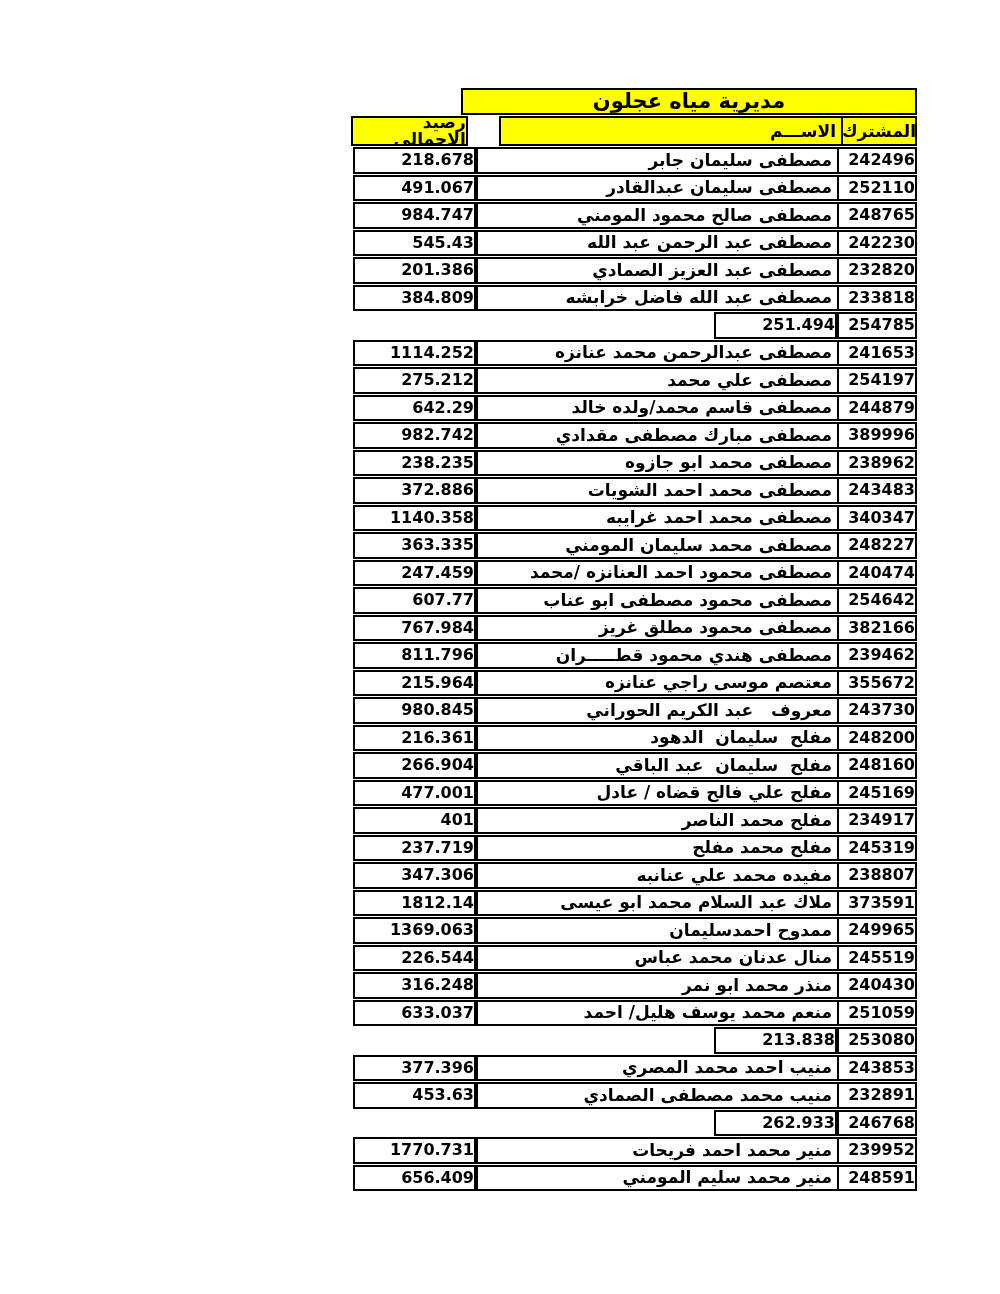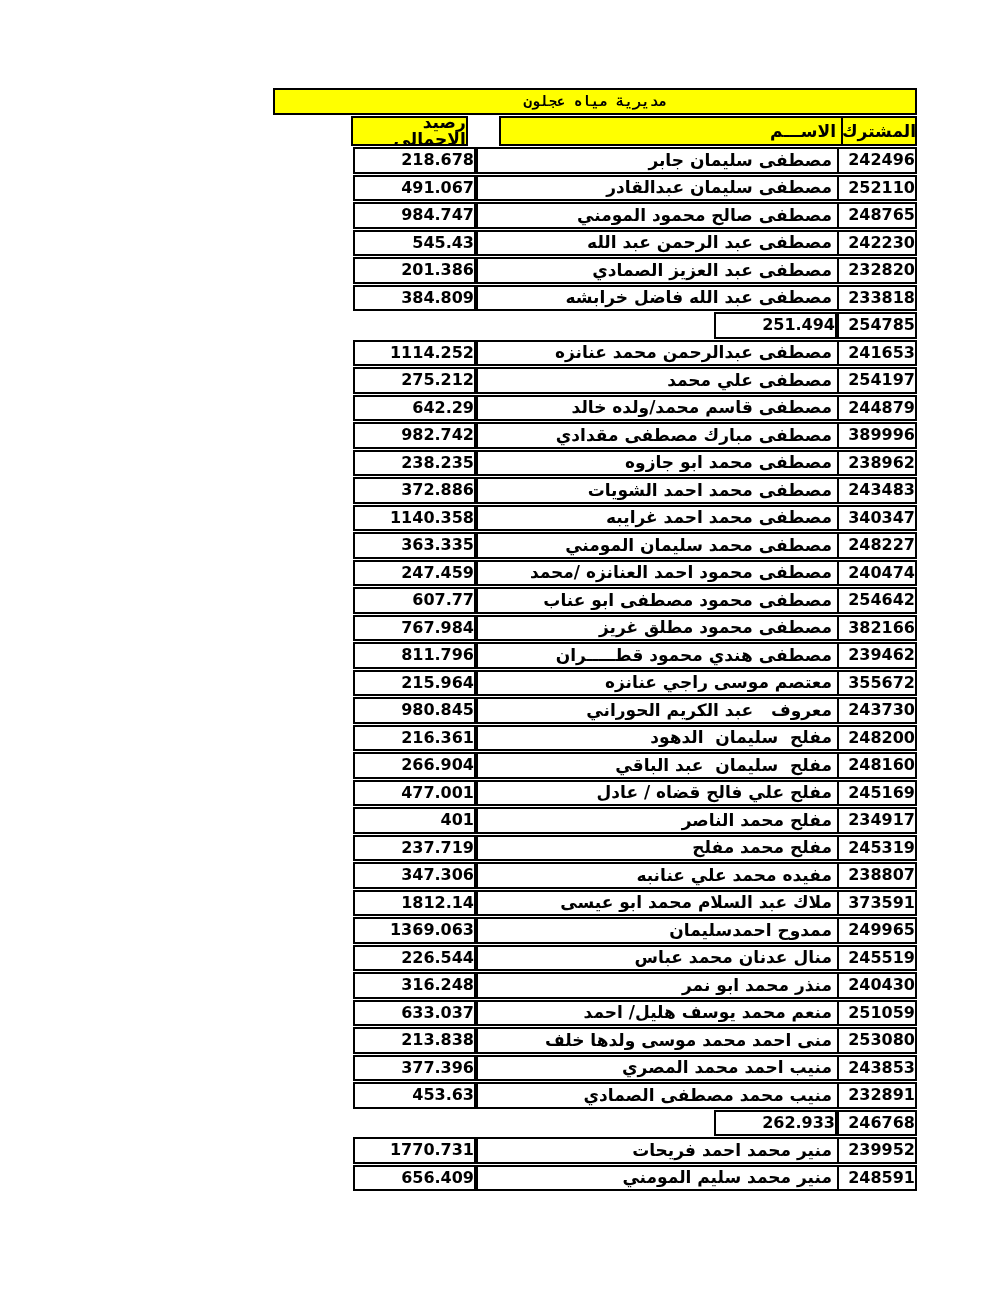--- a/index.html
+++ b/index.html
@@ -17,31 +17,30 @@
     overflow: hidden;
   }
   .table-wrap {
     position: absolute;
     left: 351px;
     top: 88px;
     width: 566px;
     direction: rtl;
   }
   .title-row {
-    width: 644px;
+    width: 456px;
     height: 27px;
     background: var(--header-bg, #ffff00);
     border: 2px solid var(--border-color, #000);
     margin-bottom: 1px;
     display: flex;
     align-items: center;
     justify-content: center;
-    font-size: 14px;
+    font-size: 21px;
     line-height: 1;
-    font-family: Liberation Mono, monospace;
   }
   .t-row {
     display: flex;
     flex-direction: row;
     margin-bottom: 1px;
   }
   .header-row .cell {
     background: var(--header-bg, #ffff00);
     height: 30px;
     font-size: 17px;
@@ -295,21 +294,20 @@
   </div>
 
   <div class="t-row data-row">
     <div class="cell cell-subscriber">251059</div>
     <div class="cell cell-name">منعم محمد يوسف هليل/ احمد</div>
     <div class="cell cell-balance">633.037</div>
   </div>
 
   <div class="t-row data-row">
     <div class="cell cell-subscriber">253080</div>
-    <div class="cell cell-name">منى احمد محمد موسى ولدها خلف</div>
     <div class="cell cell-balance">213.838</div>
   </div>
 
   <div class="t-row data-row">
     <div class="cell cell-subscriber">243853</div>
     <div class="cell cell-name">منيب احمد محمد المصري</div>
     <div class="cell cell-balance">377.396</div>
   </div>
 
   <div class="t-row data-row">

